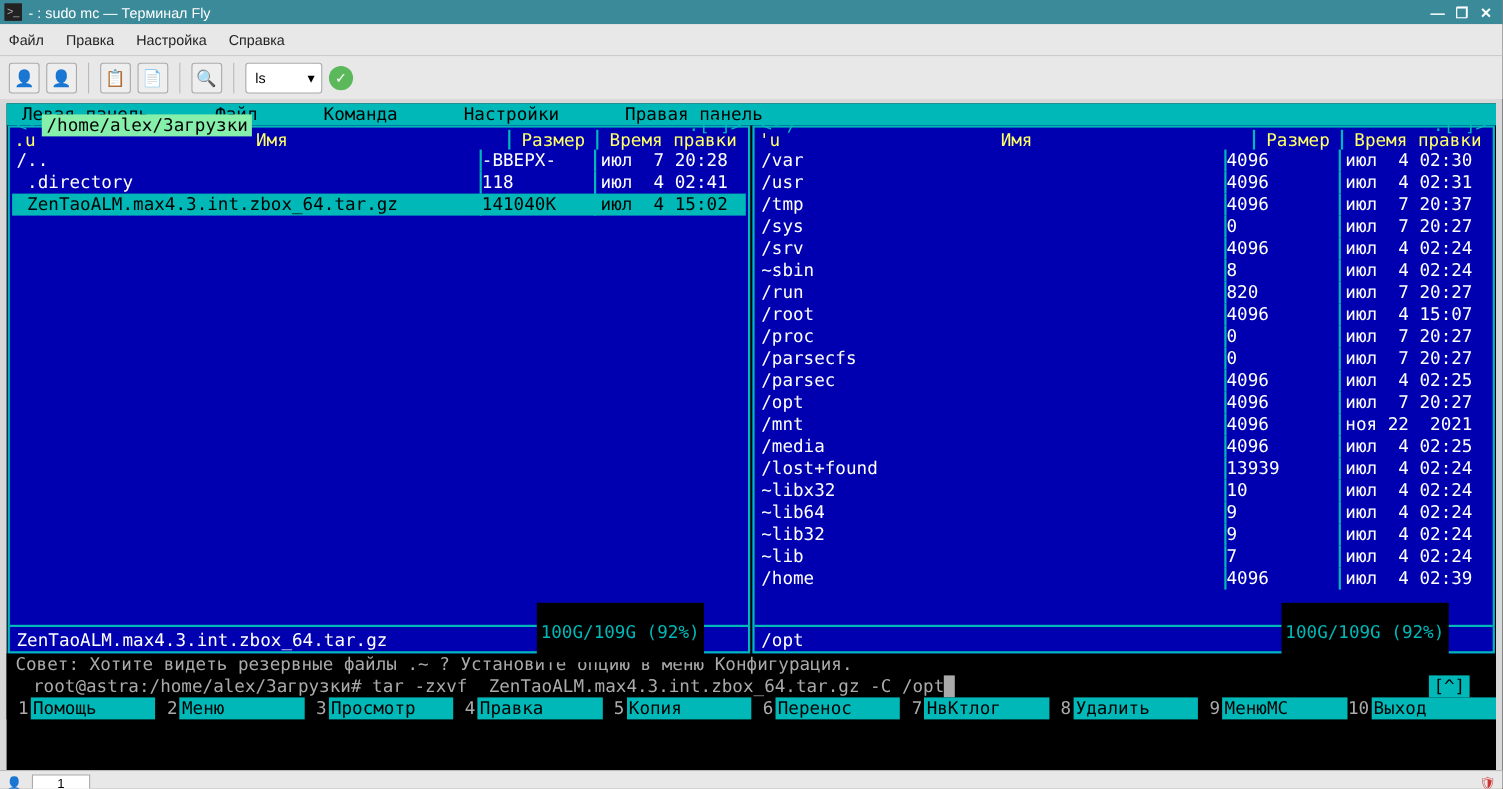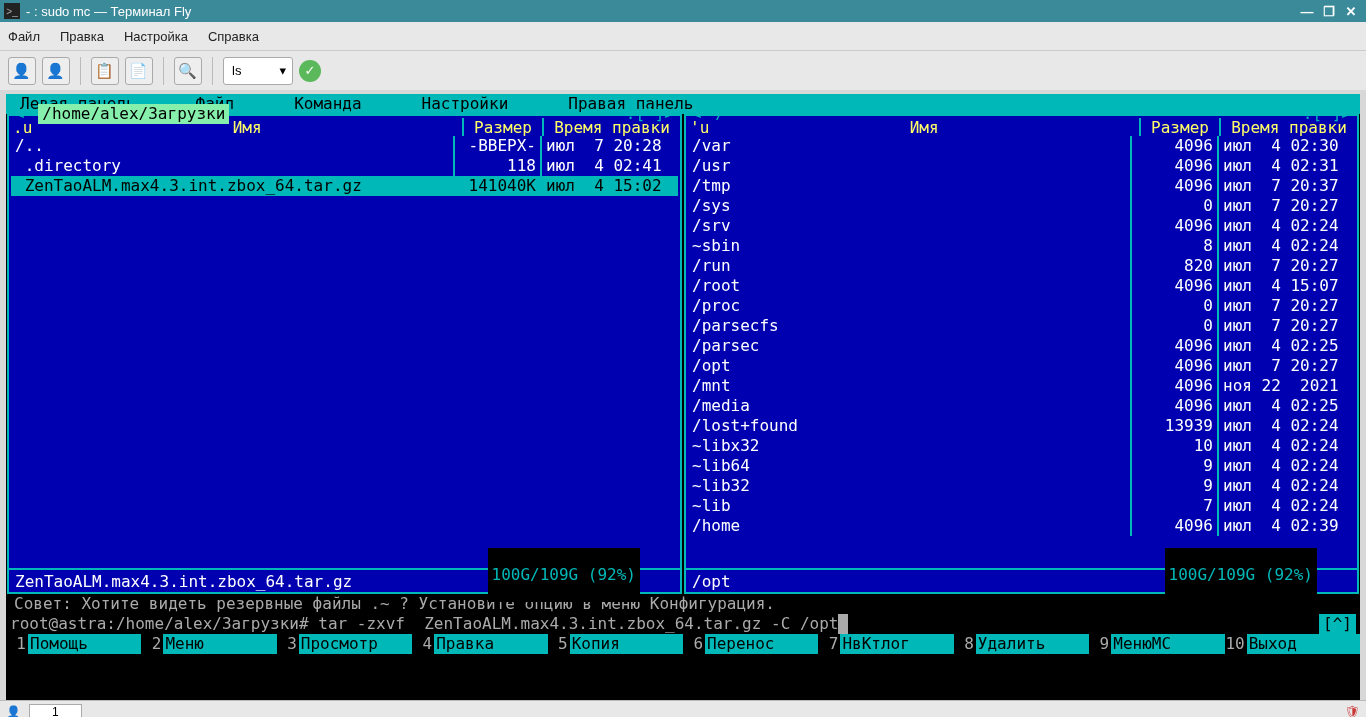--- a/index.html
+++ b/index.html
@@ -24,27 +24,27 @@
 .panel .phead .arrow { color: #00b8b8; }
 .panel .phead .path { background: #86efac; color: #000; padding: 0 4px; }
 .panel .phead2 { position: absolute; top: -12px; right: 6px; color: #00b8b8; }
 .cols { display: flex; height: 20px; color: #ffff66; padding-top: 2px; }
 .cols .cn { flex: 1; text-align: center; border-right: 2px solid #00b8b8; }
 .cols .cs { width: 80px; text-align: center; border-right: 2px solid #00b8b8; }
 .cols .ct { width: 136px; text-align: center; }
 .rows { padding: 0 2px; }
 .row { display: flex; height: 20px; }
 .row .rn { flex: 1; padding-left: 4px; border-right: 2px solid #00b8b8; white-space: pre; overflow: hidden; }
-.row .rs { width: 87px; text-align: right; padding-right: 4px; border-right: 2px solid #00b8b8; }
+.row .rs { width: 104px; padding-right: 4px; border-right: 2px solid #00b8b8; }
 .row .rt { width: 136px; padding: 0 4px; white-space: pre; }
 .row.sel { background: #00b8b8; color: #000; }
 .pfoot { position: absolute; bottom: 0; left: 0; right: 0; border-top: 2px solid #00b8b8; padding: 2px 6px; height: 24px; color: #fff; }
 .pspace { position: absolute; bottom: -10px; right: 40px; color: #00b8b8; background: #000; padding: 17px 4px; }
 .hint { background: #000; color: #aaa; padding: 0 8px; height: 20px; }
-.prompt { background: #000; color: #aaa; padding: 0 4px; height: 20px; display: flex; }
+.prompt { background: #000; color: #aaa; padding: 0 24px; height: 20px; display: flex; }
 .prompt .pp { white-space: pre; }
 .prompt .cmd { color: #aaa; white-space: pre; }
 .prompt .cursor { background: #aaa; width: 10px; display: inline-block; }
 .prompt .tag { margin-left: auto; background: #00b8b8; color: #000; padding: 0 4px; }
 .fkeys { display: flex; height: 20px; background: #000; }
 .fkey { flex: 1; display: flex; }
 .fkey .fn { color: #aaa; width: 22px; text-align: right; padding-right: 2px; }
 .fkey .fl { background: #00b8b8; color: #000; flex: 1; padding-left: 2px; }
 .taskbar { background: #e8e8e8; height: 22px; border-top: 1px solid #bbb; display: flex; align-items: center; padding: 0 6px; gap: 8px; font-size: 12px; }
 .taskbar .tab { border: 1px solid #aaa; padding: 0 22px; background: #fff; }

